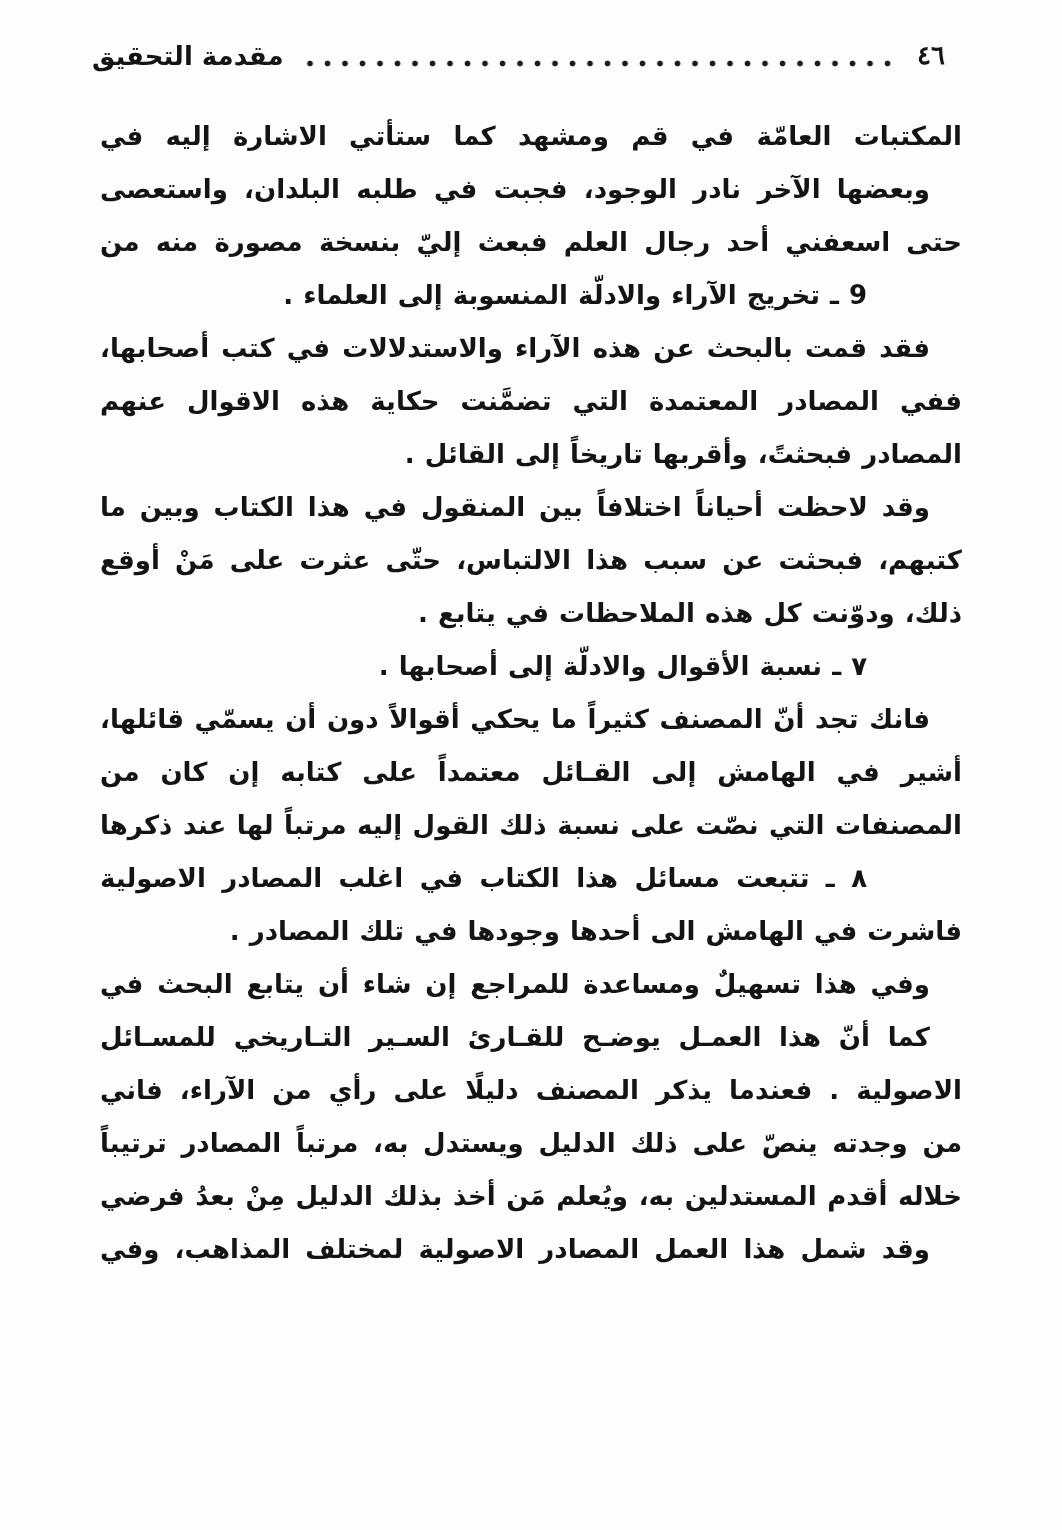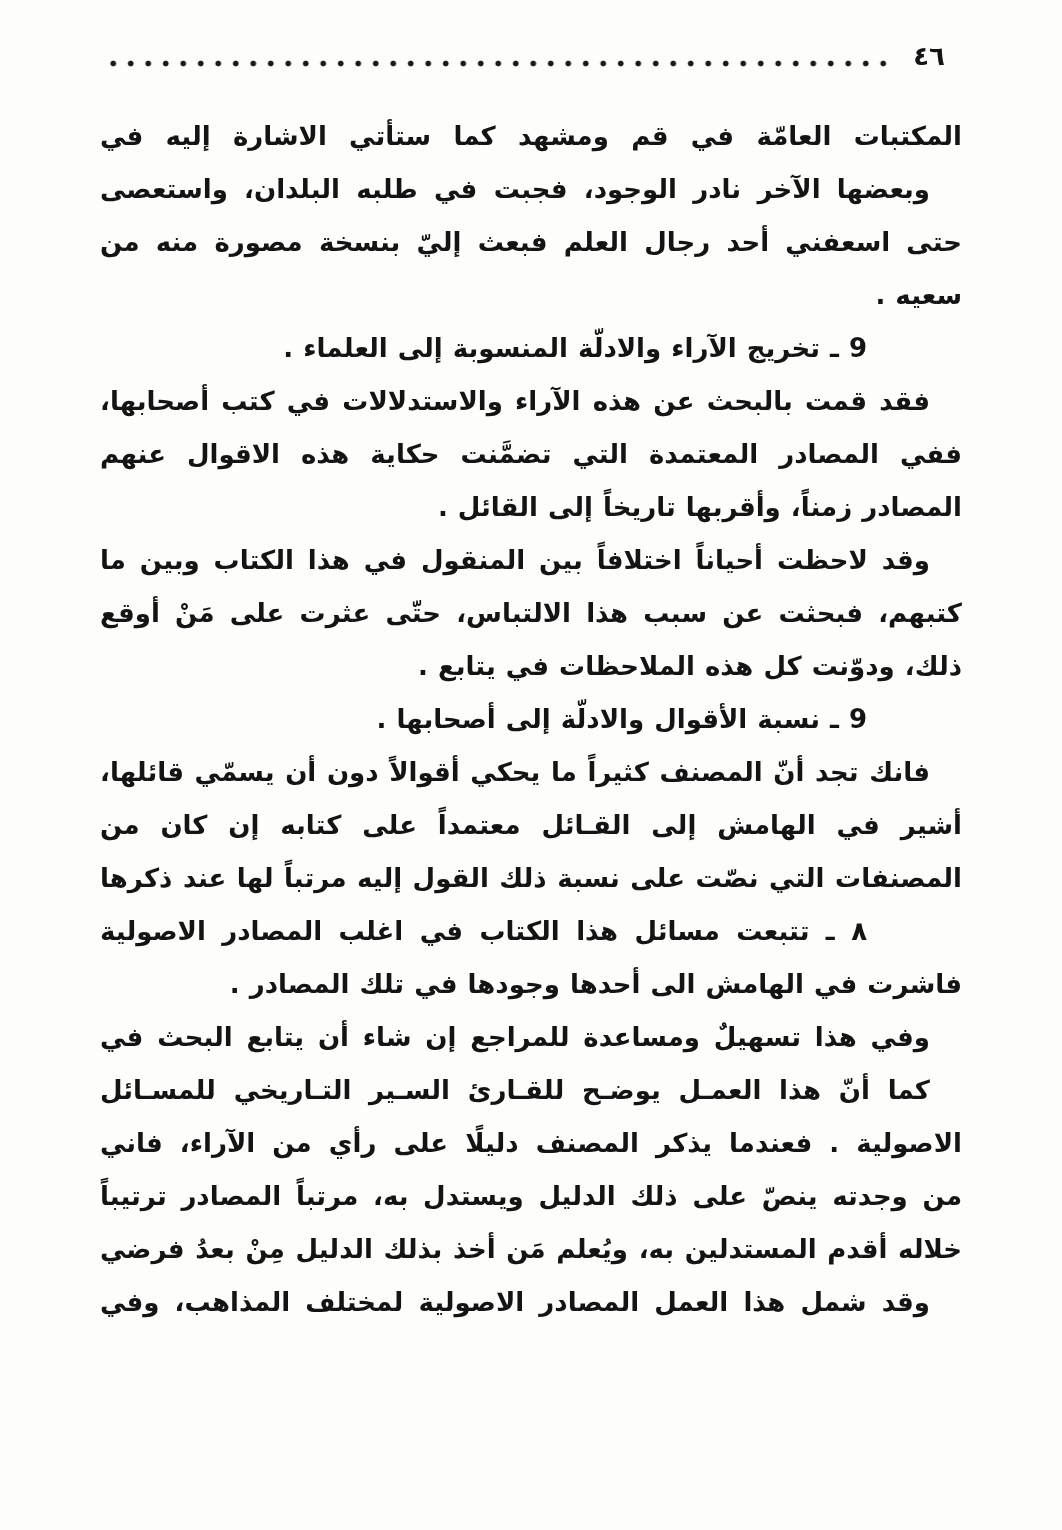--- a/index.html
+++ b/index.html
@@ -25,20 +25,21 @@
     align-items: center;
     direction: rtl;
     margin: 34px 117px 0 92px;
     font-size: 26px;
     line-height: 44px;
     white-space: nowrap;
   }
   .page-number {
     flex: 0 0 auto;
     letter-spacing: 2px;
+    font-family: Liberation Serif, serif;
   }
   .dots {
     flex: 1 1 auto;
     height: 7px;
     margin: 0 16px;
     align-self: center;
     position: relative;
     top: 7px;
     background-image: radial-gradient(circle at 3.5px 3.5px, #1a1a1a 2.4px, transparent 3.3px);
     background-size: 17.5px 7px;
@@ -68,35 +69,35 @@
   .line.head { padding-right: 95px; }   
 </style>
 </head>
 <body>
 
 <div class="page">
 
   <div class="header">
     <span class="page-number">٤٦</span>
     <span class="dots"></span>
+    <span class="header-title">مقدمة التحقيق</span>
   </div>
 
   <div class="body-text">
     <div class="line full">المكتبات العامّة في قم ومشهد كما ستأتي الاشارة إليه في الهوامش عند ايراد اسمائها .</div>
     <div class="line para full">وبعضها الآخر نادر الوجود، فجبت في طلبه البلدان، واستعصى عليَّ أحدها</div>
     <div class="line full">حتى اسعفني أحد رجال العلم فبعث إليّ بنسخة مصورة منه من القاهرة، فشكر الله</div>
-    <div class="line">سعيه .</div>
     <div class="line head">9 ـ تخريج الآراء والادلّة المنسوبة إلى العلماء .</div>
     <div class="line para full">فقد قمت بالبحث عن هذه الآراء والاستدلالات في كتب أصحابها، وإلّا</div>
     <div class="line full">ففي المصادر المعتمدة التي تضمَّنت حكاية هذه الاقوال عنهم مراعياً في ذلك أقدم</div>
-    <div class="line">المصادر زمناً، وأقربها تاريخاً إلى القائل .</div>
+    <div class="line">المصادر فبحثتً، وأقربها تاريخاً إلى القائل .</div>
     <div class="line para full">وقد لاحظت أحياناً اختلافاً بين المنقول في هذا الكتاب وبين ما هو مثبت في</div>
     <div class="line full">كتبهم، فبحثت عن سبب هذا الالتباس، حتّى عثرت على مَنْ أوقع المصنف في</div>
     <div class="line">ذلك، ودوّنت كل هذه الملاحظات في يتابع .</div>
-    <div class="line head">9 ـ نسبة الأقوال والادلّة إلى أصحابها .</div>
+    <div class="line head">٧ ـ نسبة الأقوال والادلّة إلى أصحابها .</div>
     <div class="line para full">فانك تجد أنّ المصنف كثيراً ما يحكي أقوالاً دون أن يسمّي قائلها، فعندئذٍ</div>
     <div class="line full">أشير في الهامش إلى القـائل معتمداً على كتابه إن كان من المصنّفين، وإلّا فعلى</div>
     <div class="line full">المصنفات التي نصّت على نسبة ذلك القول إليه مرتباً لها عند ذكرها ترتيباً تأريخياً .</div>
     <div class="line head full">٨ ـ تتبعت مسائل هذا الكتاب في اغلب المصادر الاصولية المتقدمة عليه،</div>
     <div class="line">فاشرت في الهامش الى أحدها وجودها في تلك المصادر .</div>
     <div class="line para full">وفي هذا تسهيلٌ ومساعدة للمراجع إن شاء أن يتابع البحث في تلكم المسائل</div>
     <div class="line para full">كما أنّ هذا العمـل يوضـح للقـارئ السـير التـاريخي للمسـائل والنظريات</div>
     <div class="line full">الاصولية . فعندما يذكر المصنف دليلًا على رأي من الآراء، فاني أُشير في الهامش إلى</div>
     <div class="line full">من وجدته ينصّ على ذلك الدليل ويستدل به، مرتباً المصادر ترتيباً تأريخياً يتضح من</div>
     <div class="line full">خلاله أقدم المستدلين به، ويُعلم مَن أخذ بذلك الدليل مِنْ بعدُ فرضي به، أو ناقشه</div>

